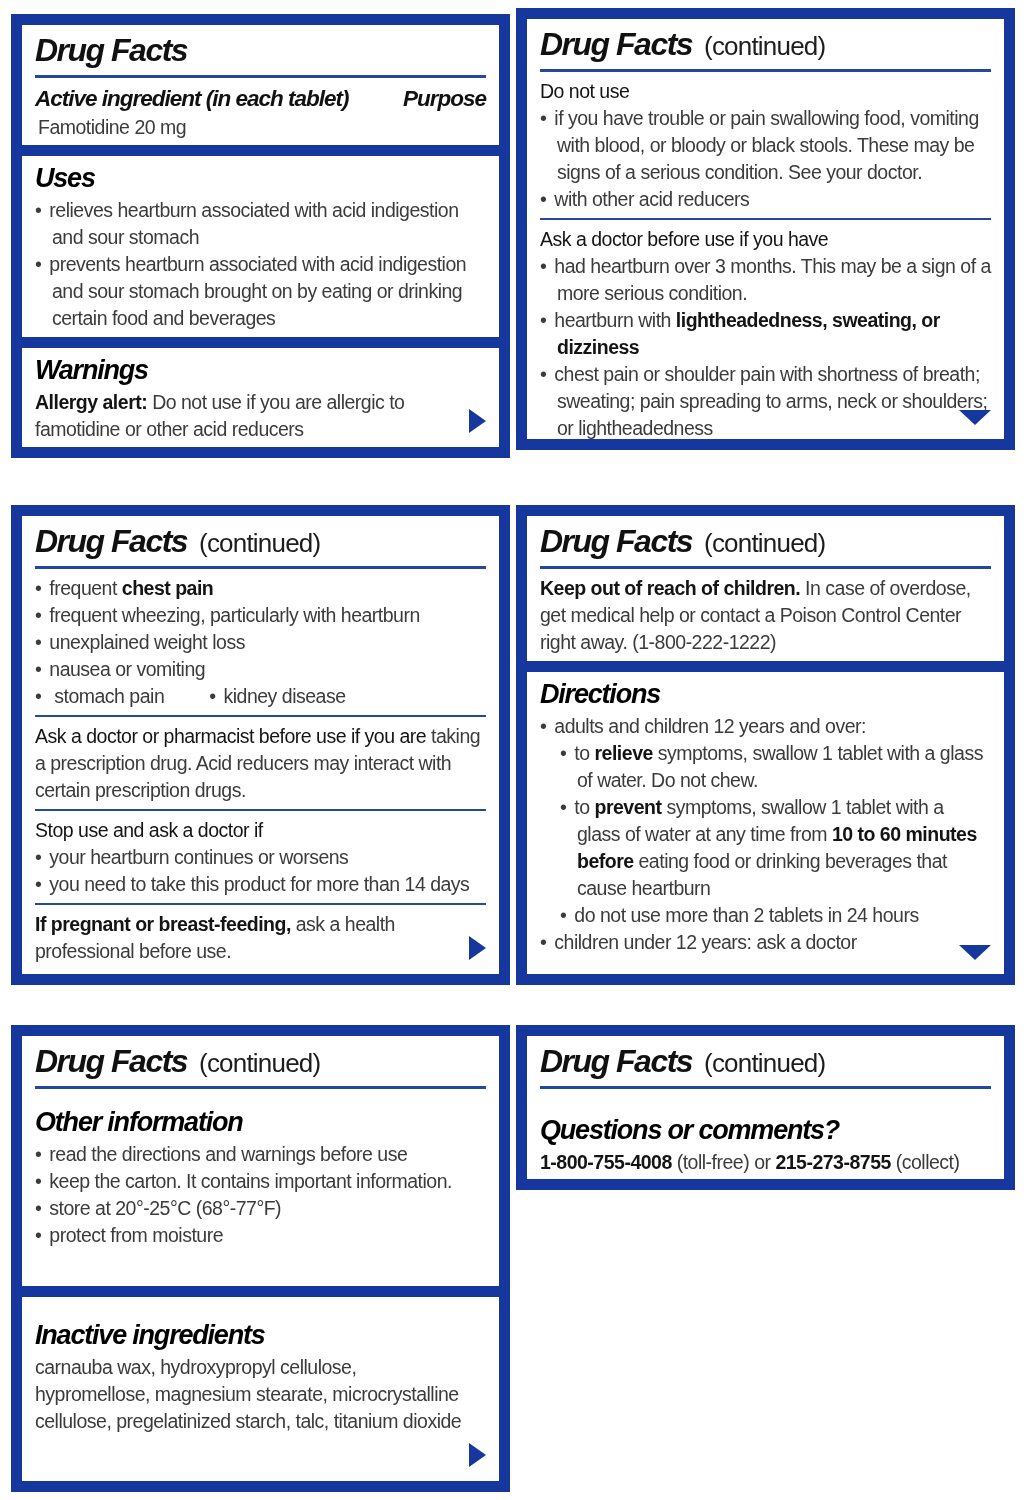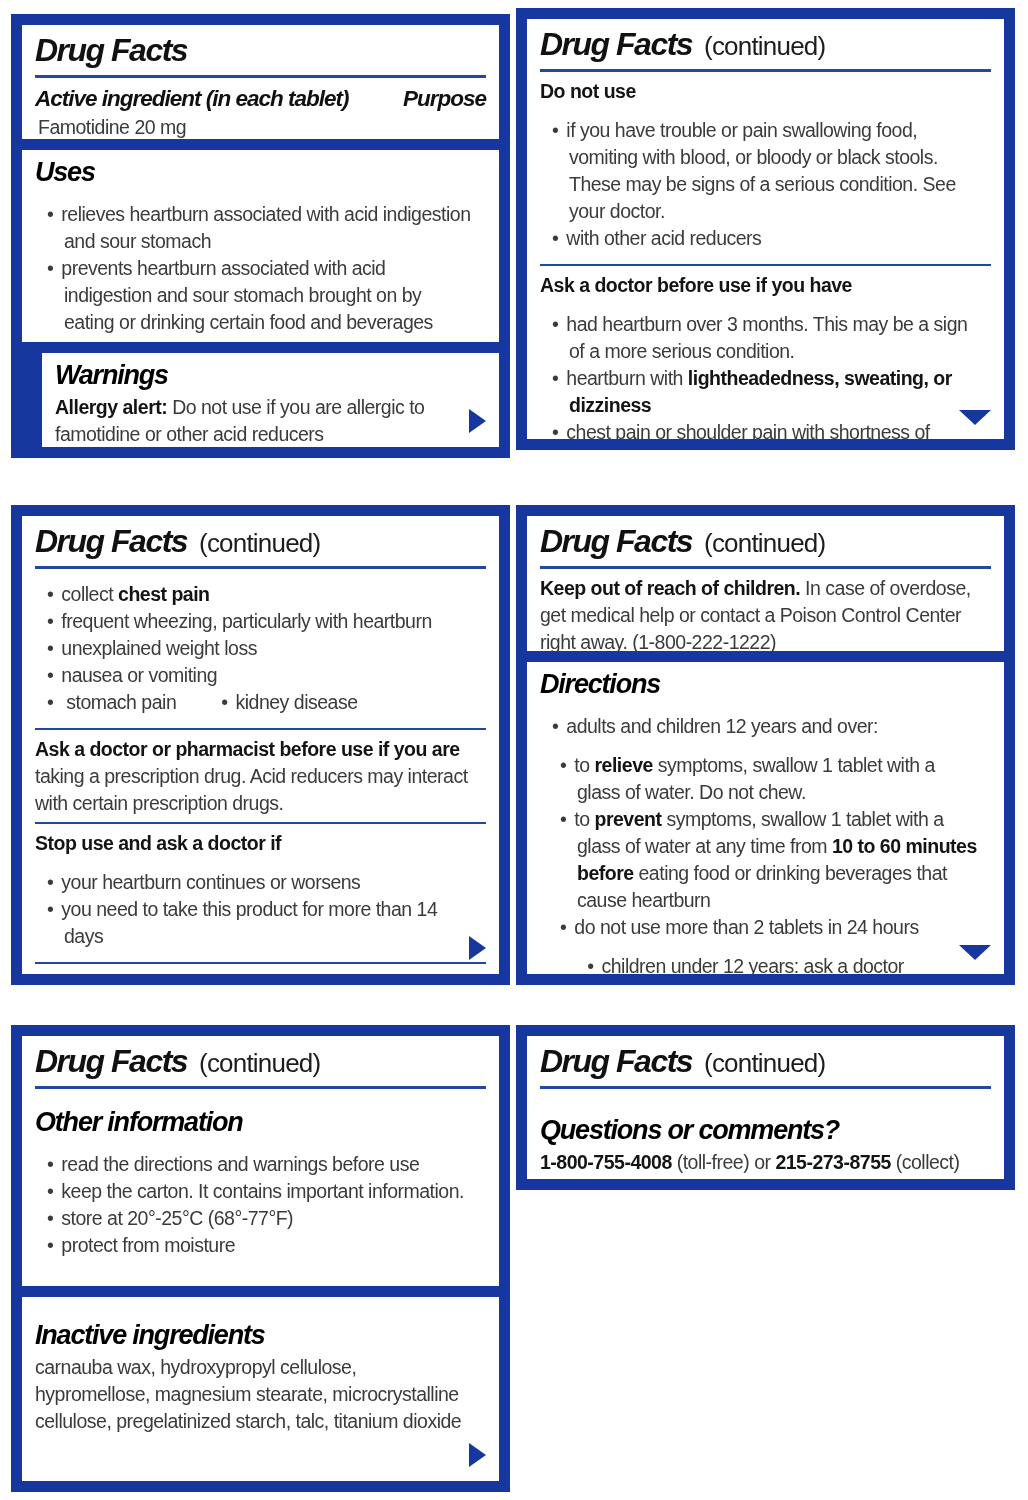--- a/index.html
+++ b/index.html
@@ -22,31 +22,31 @@
   .grow { flex:1 1 auto; }
 
   .df-head { line-height:36px; margin:2px 0 0 0; white-space:nowrap; }
   .df-title { font-size:32px; font-weight:bold; font-style:italic; letter-spacing:-1.5px; color:#111111; }
   .df-cont  { font-size:26px; color:#1d1d1d; letter-spacing:-0.8px; margin-left:7px; }
   .title-rule { border:none; border-top:3px solid #24479f; margin:3px 0 6px 0; }
   .sec-rule   { border:none; border-top:2px solid #24479f; margin:5px 0 6px 0; }
 
   .sec-head { font-size:27px; line-height:34px; font-weight:bold; font-style:italic;
               letter-spacing:-1.2px; color:#000000; margin:0 0 2px 0; }
-  .sub-head { font-weight:bold; color:#141414; }
+  .sub-head { font-weight:normal; color:#141414; }
   b, .bold { font-weight:bold; color:#141414; }
 
   .ai-row { display:flex; justify-content:space-between; align-items:baseline;
             font-size:22.5px; font-weight:bold; font-style:italic; letter-spacing:-1px;
             color:#111111; line-height:30px; }
   .leader-row { display:flex; align-items:baseline;flex-direction:column; }
   .leader-row .name, .leader-row .val { white-space:nowrap; }
   .dots { flex:1 1 auto; overflow:hidden; white-space:nowrap; margin:0 3px; letter-spacing:1.5px; }
 
-  ul.blist { margin:12px; padding:0; list-style:none; }
+  ul.blist { margin:0; padding:0; list-style:none; }
   ul.blist li { padding-left:17px; text-indent:-17px; }
   ul.blist li::before { content:"\2022"; margin-right:8px; }
   ul.nested { margin-left:20px; }
   .col1 { display:inline-block; width:150px; text-indent:0; }
   .col2::before { content:"\2022"; margin-right:8px; }
 
   .tri-right { position:absolute; right:13px; bottom:14px; width:0; height:0;
                border-top:12px solid transparent; border-bottom:12px solid transparent;
                border-left:17px solid #16389e; }
   .tri-down  { position:absolute; right:13px; bottom:14px; width:0; height:0;
@@ -75,21 +75,21 @@
         <span class="val">Acid reducer</span>
       </div>
     </div>
     <div class="box grow">
       <div class="sec-head">Uses</div>
       <ul class="blist">
         <li><span>relieves heartburn associated with acid indigestion and sour stomach</span></li>
         <li><span>prevents heartburn associated with acid indigestion and sour stomach brought on by eating or drinking certain food and beverages</span></li>
       </ul>
     </div>
-    <div class="box" style="height:100px;margin-left:20px;">
+    <div class="box" style="height:100px;">
       <div class="sec-head">Warnings</div>
       <div style="padding-right:34px;">
         <b>Allergy alert:</b><span> Do not use if you are allergic to famotidine or other acid reducers</span>
       </div>
       <div class="tri-right"></div>
     </div>
   </div>
 
   <div class="panel p2">
     <div class="box grow">
@@ -115,21 +115,21 @@
   </div>
 
   <div class="panel p3">
     <div class="box grow">
       <div class="df-head">
         <span class="df-title">Drug Facts</span>
         <span class="df-cont">(continued)</span>
       </div>
       <hr class="title-rule">
       <ul class="blist">
-        <li><span>collect </span><b>chest pain</b></li>
+        <li><span>frequent </span><b>chest pain</b></li>
         <li><span>frequent wheezing, particularly with heartburn</span></li>
         <li><span>unexplained weight loss</span></li>
         <li><span>nausea or vomiting</span></li>
         <li>
           <span class="col1">stomach pain</span>
           <span class="col2"><span>kidney disease</span></span>
         </li>
       </ul>
       <hr class="sec-rule">
       <div>
@@ -164,21 +164,21 @@
       <div class="sec-head">Directions</div>
       <ul class="blist">
         <li><span>adults and children 12 years and over:</span></li>
       </ul>
       <ul class="blist nested">
         <li><span>to </span><b>relieve</b><span> symptoms, swallow 1 tablet with a glass of water. Do not chew.</span></li>
         <li><span>to </span><b>prevent</b><span> symptoms, swallow 1 tablet with a glass of water at any time from </span><b>10 to 60 minutes before</b><span> eating food or drinking beverages that cause heartburn</span></li>
         <li><span>do not use more than 2 tablets in 24 hours</span></li>
       </ul>
       <ul class="blist">
-        <li style="padding-right:40px;text-align:center;"><span>children under 12 years: ask a doctor</span></li>
+        <li style="padding-right:40px;"><span>children under 12 years: ask a doctor</span></li>
       </ul>
       <div class="tri-down"></div>
     </div>
   </div>
 
   <div class="panel p5">
     <div class="box" style="height:250px;">
       <div class="df-head">
         <span class="df-title">Drug Facts</span>
         <span class="df-cont">(continued)</span>

